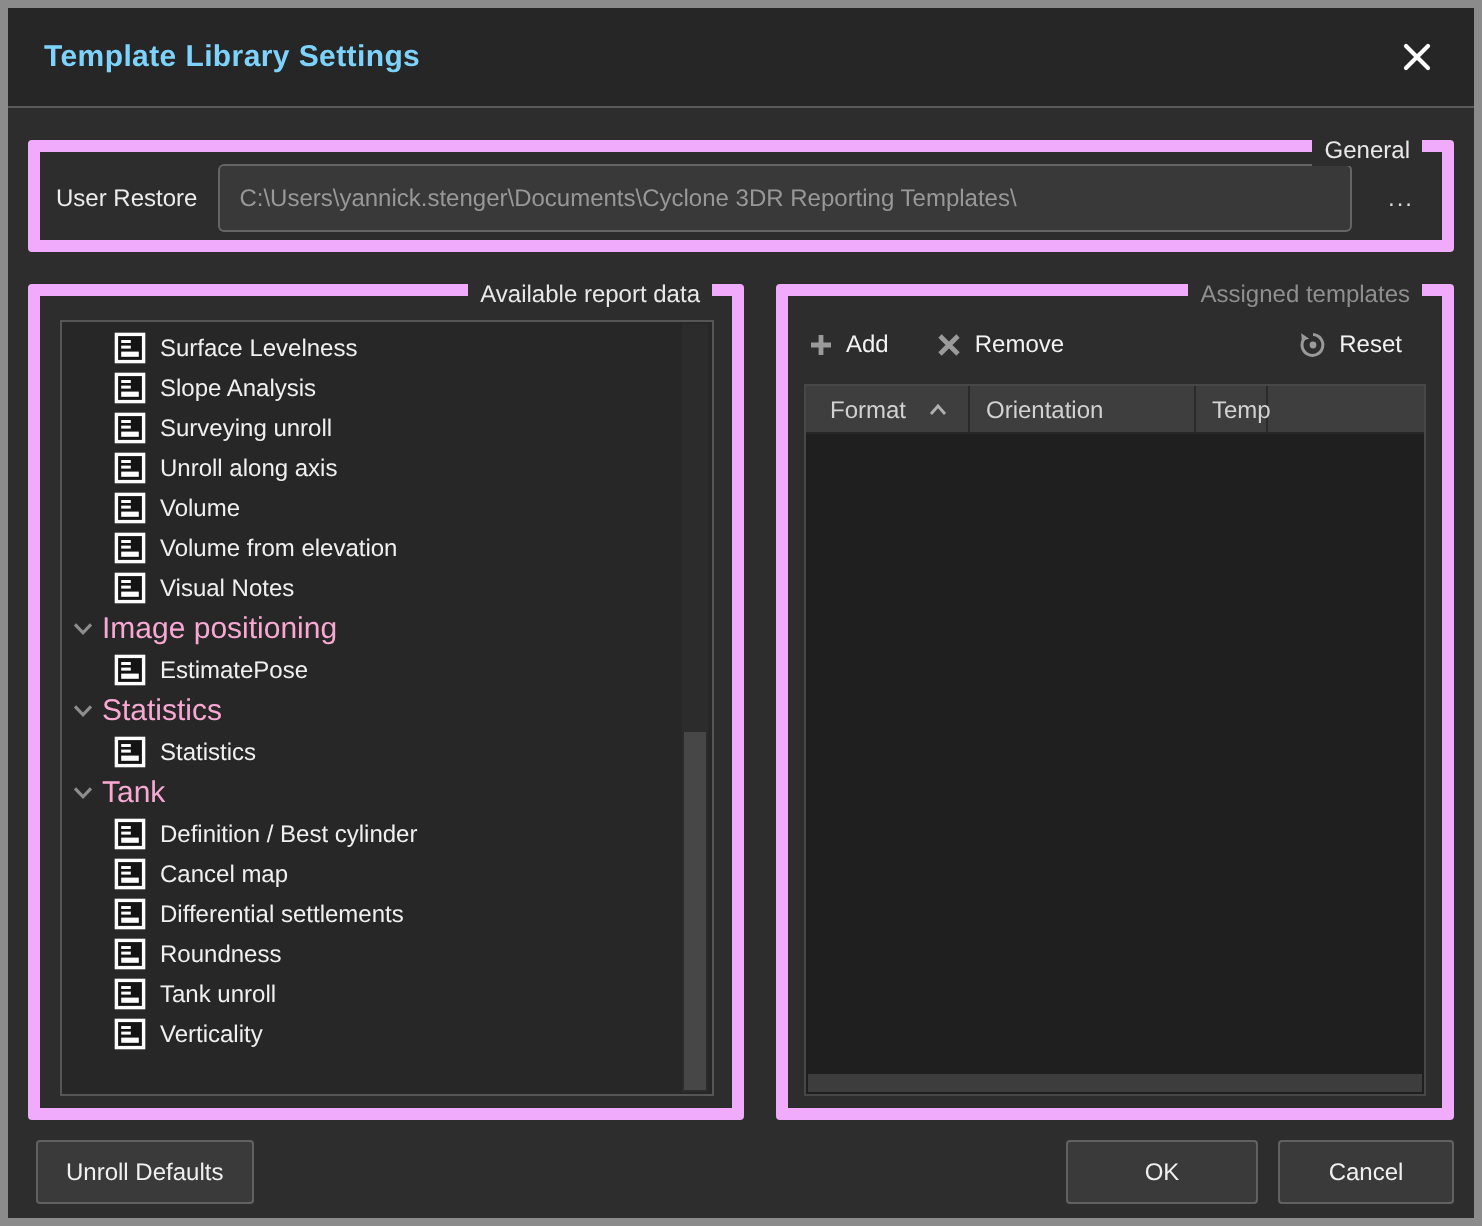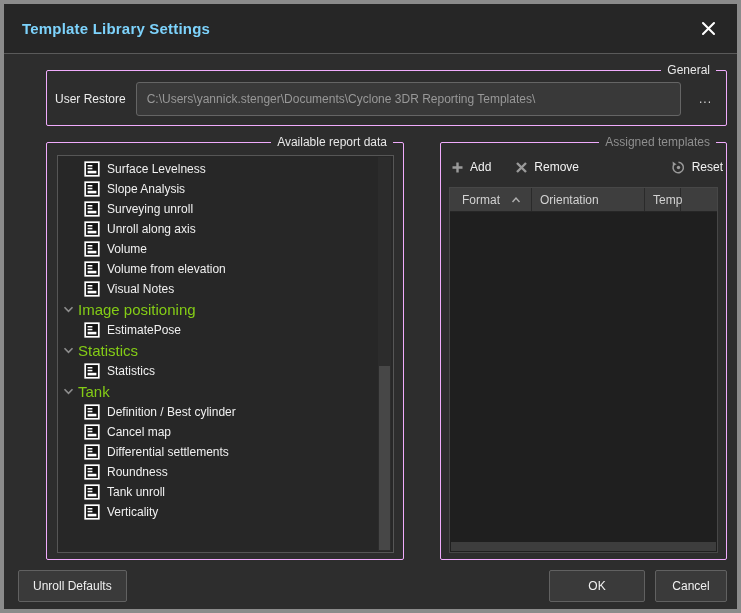--- a/index.html
+++ b/index.html
@@ -8,73 +8,73 @@
   .window{width:100%;height:100%;background:#2d2d2d;display:flex;flex-direction:column;overflow:hidden;}
 
   
   .titlebar{height:50px;flex:0 0 50px;background:#262626;border-bottom:1px solid #5a5a5a;
     display:flex;align-items:center;padding:0 16px 0 18px;}
   .title{color:#7dd3fc;font-weight:bold;font-size:15px;letter-spacing:.2px;}
   .close-btn{margin-left:auto;width:26px;height:26px;display:flex;align-items:center;justify-content:center;
     background:transparent;border:none;cursor:pointer;padding:0;}
 
   
-  .groupbox{position:relative;border:1px solid #f0abfc;border-radius:2px;margin-left:32px;}
+  .groupbox{position:relative;border:6px solid #f0abfc;border-radius:2px;}
   .legend{position:absolute;top:-9px;right:10px;background:#2d2d2d;padding:0 6px;font-size:12px;color:#e8e8e8;line-height:16px;}
   .legend.dim{color:#8f8f8f;}
 
   .content{flex:1;display:flex;flex-direction:column;padding:0 10px;}
 
   
   .general{margin-top:16px;height:56px;flex:0 0 56px;}
   .general-row{display:flex;align-items:center;height:100%;padding:2px 10px 0 8px;}
   .lib-label{color:#ececec;font-size:12px;white-space:nowrap;margin-right:10px;}
   .lib-input{flex:1;height:27px;background:#393939;border:1px solid #656565;border-radius:3px;
     color:#989898;font-size:12px;padding:16px 10px;font-family:"Liberation Sans",sans-serif;outline:none;}
   .browse-btn{background:transparent;border:none;color:#d8d8d8;font-size:12px;padding:0 4px;margin-left:14px;cursor:pointer;letter-spacing:1px;}
 
   
-  .columns{display:flex;margin-top:16px;flex:0 0 418px;height:418px;gap:4px;}
+  .columns{display:flex;margin-top:16px;flex:0 0 418px;height:418px;gap:16px;}
   .available{flex:0 0 358px;width:358px;}
   .assigned{flex:1;}
 
   
   .listbox{position:absolute;left:10px;right:9px;top:12px;bottom:6px;background:#272727;border:1px solid #565656;overflow:hidden;}
   .tree{position:absolute;left:0;top:3px;right:17px;}
   .trow{display:flex;align-items:center;height:20px;cursor:default;}
   .trow.item{padding-left:26px;}
   .trow.item .ticon{width:16px;height:16px;flex:0 0 16px;display:flex;align-items:center;justify-content:center;}
   .trow.item .tlabel{color:#f0f0f0;font-size:12px;margin-left:7px;white-space:nowrap;}
   .trow.group{padding-left:4px;height:21px;}
   .trow.group .gicon{width:12px;height:12px;display:flex;align-items:center;justify-content:center;}
-  .trow.group .glabel{color:#84cc16;font-size:15px;margin-left:4px;white-space:nowrap;}
+  .trow.group .glabel{color:#f9a8d4;font-size:15px;margin-left:4px;white-space:nowrap;}
   .vscroll{position:absolute;top:1px;bottom:1px;right:2px;width:13px;background:#2c2c2c;}
   .vscroll .thumb{position:absolute;left:1px;right:1px;top:53%;bottom:1px;background:#474747;}
 
   
-  .toolbar{position:absolute;left:10px;right:3px;top:12px;height:24px;display:flex;align-items:center;}
+  .toolbar{position:absolute;left:10px;right:20px;top:12px;height:24px;display:flex;align-items:center;}
   .tool-btn{display:flex;align-items:center;gap:6px;background:transparent;border:none;color:#f2f2f2;
     font-size:12px;cursor:pointer;padding:0;}
   .tool-btn + .tool-btn{margin-left:24px;}
   .tool-btn.reset{margin-left:auto;}
   .tablewrap{position:absolute;left:8px;right:8px;top:44px;bottom:6px;border:1px solid #474747;background:#1f1f1f;display:flex;flex-direction:column;}
   .thead{height:24px;flex:0 0 24px;background:#3e3e3e;display:flex;border-bottom:1px solid #262626;}
   .hcell{display:flex;align-items:center;padding:0 8px;color:#d2d2d2;font-size:12px;border-right:1px solid #2a2a2a;position:relative;}
   .hcell .sort{margin-left:auto;margin-right:2px;}
   .tbody{flex:1;background:#1f1f1f;}
   .hscroll{height:10px;flex:0 0 10px;background:#1f1f1f;padding:0 1px;}
   .hscroll .hthumb{height:9px;background:#3d3d3d;}
 
   
   .footer{flex:1;display:flex;align-items:center;padding:2px 0 0 0;}
   .btn{height:32px;background:#3a3a3a;border:1px solid #616161;border-radius:2px;color:#f0f0f0;
     font-size:12px;font-family:"Liberation Sans",sans-serif;cursor:pointer;padding:0 14px;}
   .btn.restore{margin-left:4px;}
   .btn.ok{margin-left:auto;width:96px;}
-  .btn.cancel{margin-left:10px;width:72px;margin-right:0;}
+  .btn.cancel{margin-left:10px;width:88px;margin-right:0;}
 </style>
 </head>
 <body>
 
 <div class="frame">
   <div class="window">
 
     <div class="titlebar">
       <span class="title">Template Library Settings</span>
       <button class="close-btn">

